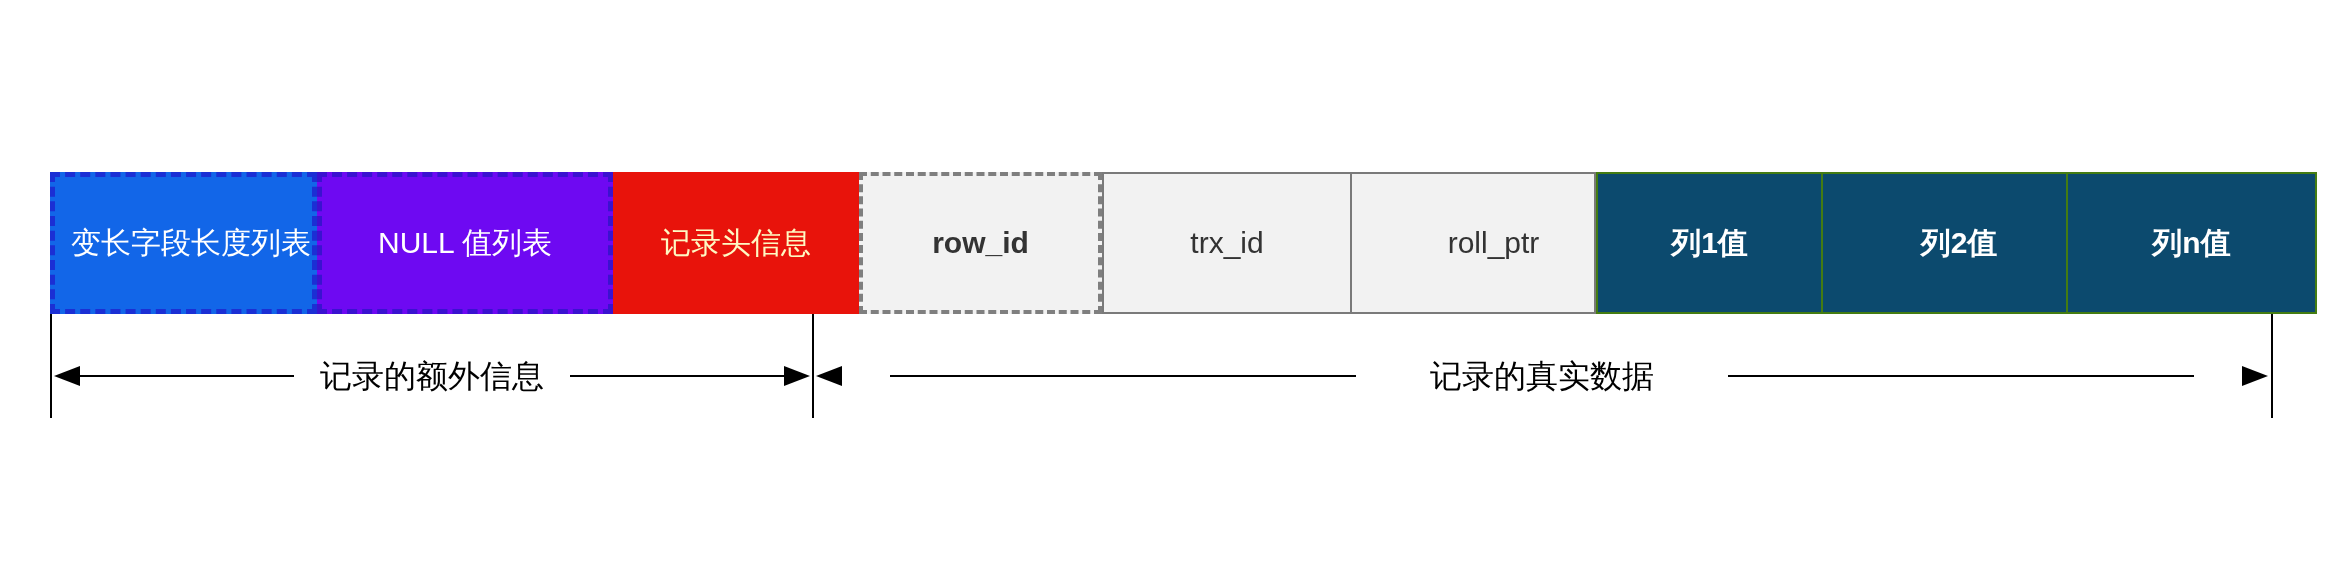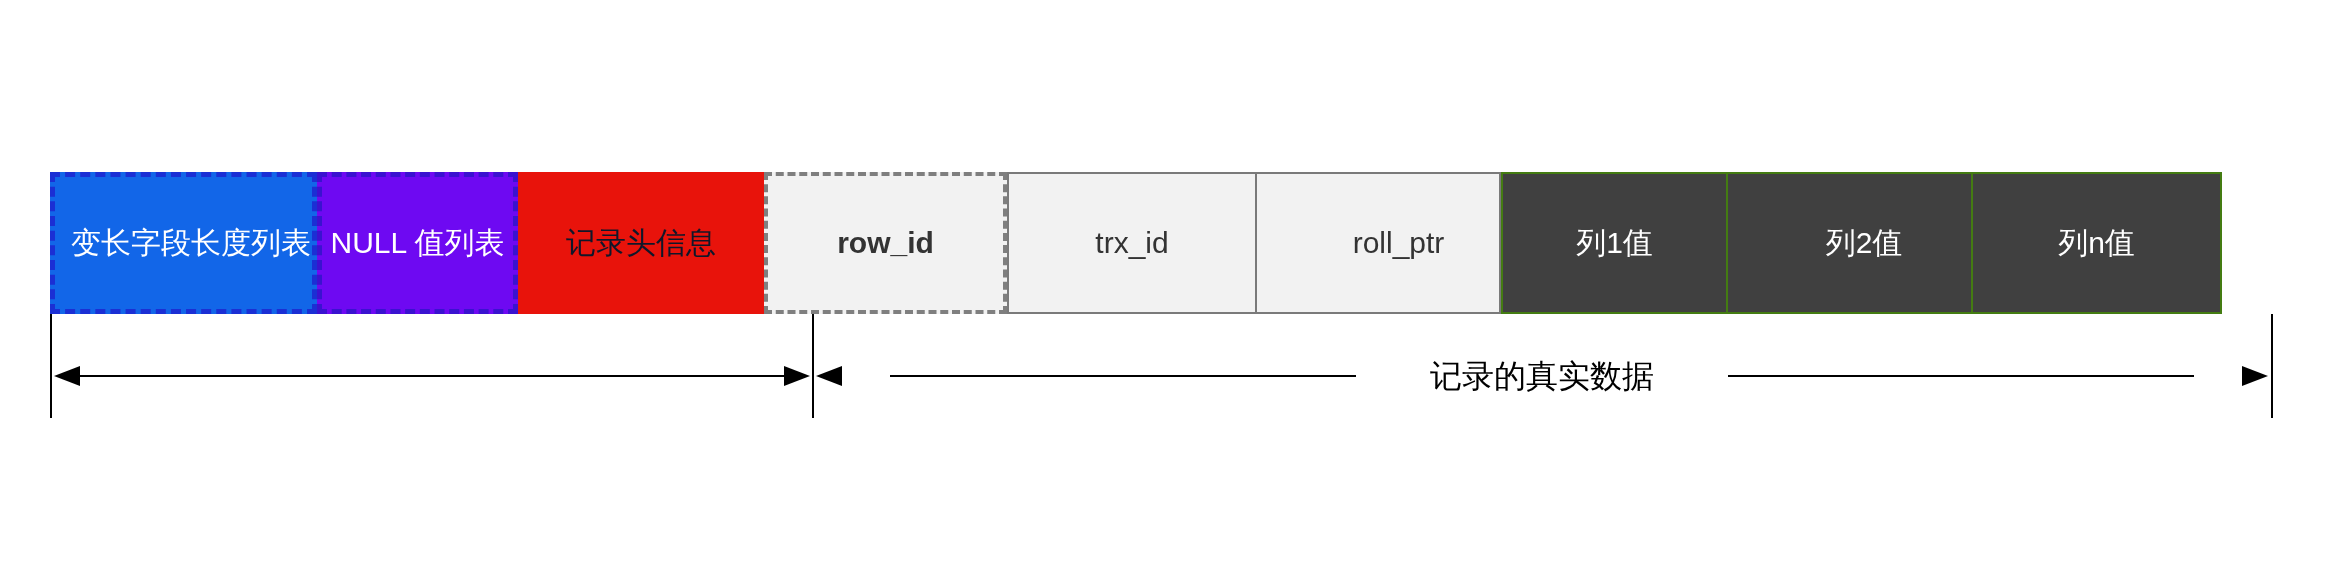--- a/index.html
+++ b/index.html
@@ -28,26 +28,26 @@
     box-sizing: border-box;
     height: 142px;
     display: flex;
     align-items: center;
     justify-content: center;
     font-size: 30px;
     white-space: nowrap;
     line-height: 1;
   }
   .seg-varlen  { width: 267px; background: #1266e8; border: 5px dashed #1b2fd4; color: #ffffff; font-weight: 500; padding-left: 15px; }
-  .seg-null    { width: 201px; background: #6e09f2; border: 5px dashed #3a12d0; color: #ffffff; font-weight: 500; }
-  .seg-header  { width: 246px; background: #e8130b; color: #0f172a; font-weight: 500; }
+  .seg-null    { width: 296px; background: #6e09f2; border: 5px dashed #3a12d0; color: #ffffff; font-weight: 500; }
+  .seg-header  { width: 246px; background: #e8130b; color: #fef9c3; font-weight: 500; }
   .seg-rowid   { width: 243px; background: #f2f2f2; border: 4px dashed #7f7f7f; color: #333333; font-weight: bold; }
   .seg-trxid   { width: 250px; background: #f2f2f2; border: 2px solid #7a7a7a; color: #333333; justify-content: center; }
   .seg-rollptr { width: 246px; background: #f2f2f2; border: 2px solid #7a7a7a; margin-left: -2px; color: #333333; padding-left: 41px; }
-  .seg-col     { background: #404040; border: 2px solid #447c12; color: #ffffff; font-weight: 400; }
+  .seg-col     { background: #0c4a6e; border: 2px solid #447c12; color: #ffffff; font-weight: 700; }
   .seg-col1    { width: 227px; }
   .seg-col2    { width: 247px; margin-left: -2px; padding-left: 29px; }
   .seg-coln    { width: 251px; margin-left: -2px; }
   
   .tick {
     position: absolute;
     top: 314px;
     width: 2px;
     height: 104px;
     background: #000000;
@@ -116,20 +116,21 @@
     </div>
   </div>
 
   <div class="tick" style="left: 50px;"></div>
   <div class="tick" style="left: 812px;"></div>
   <div class="tick" style="left: 2271px;"></div>
 
   <div class="measure" style="left: 54px; width: 756px;">
     <span class="head head-left"></span>
     <span class="mline"></span>
+    <span class="mlabel">记录的额外信息</span>
     <span class="mline"></span>
     <span class="head head-right"></span>
   </div>
 
   <div class="measure" style="left: 816px; width: 1452px; gap: 48px;">
     <span class="head head-left"></span>
     <span class="mline"></span>
     <span class="mlabel">记录的真实数据</span>
     <span class="mline"></span>
     <span class="head head-right"></span>

